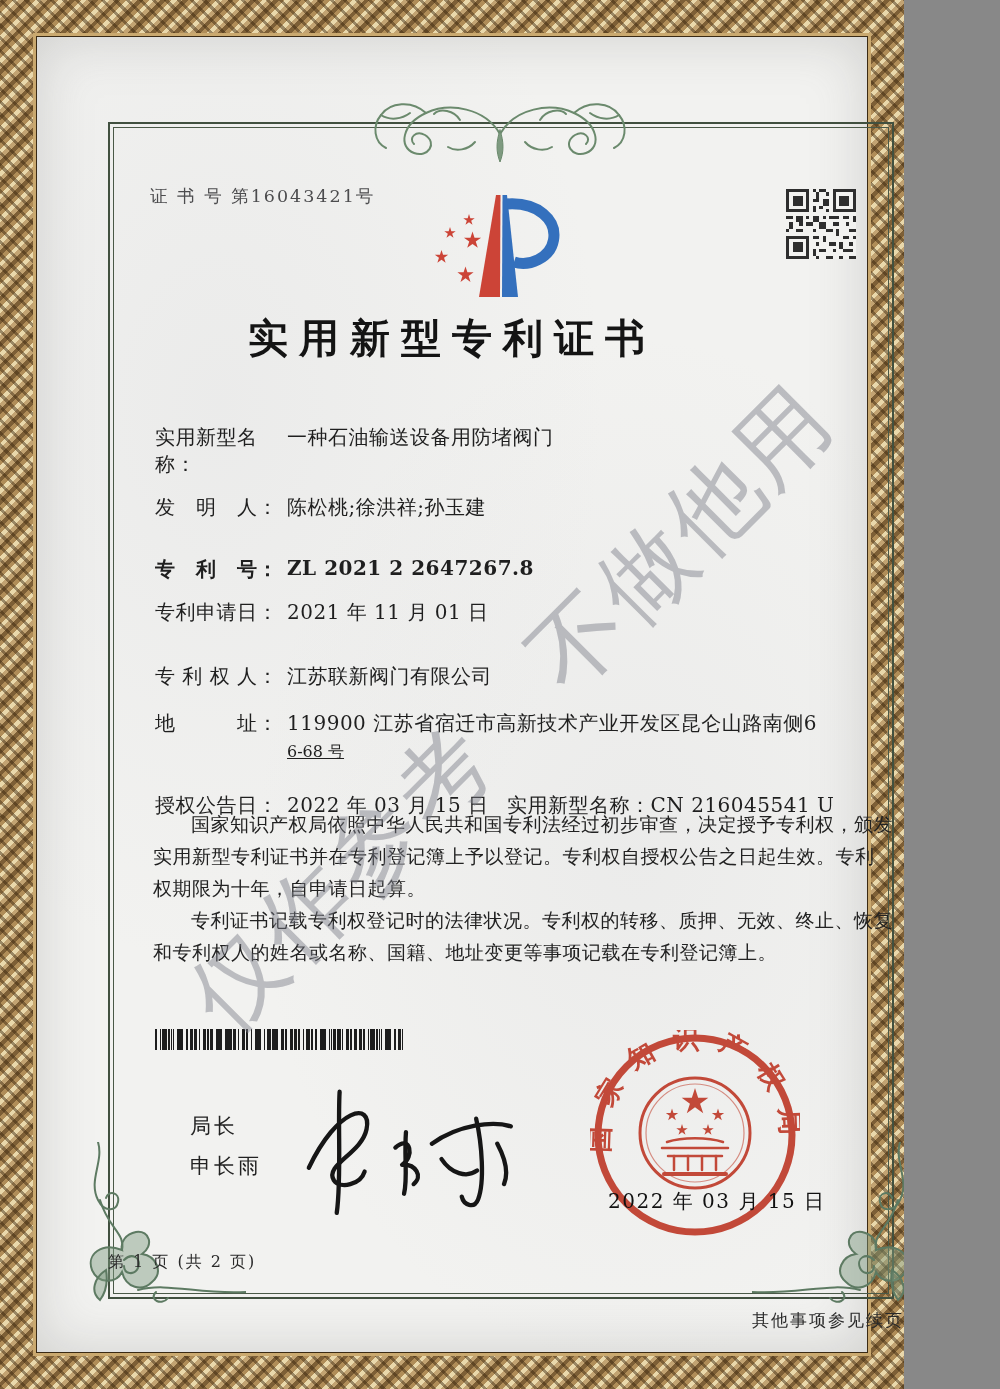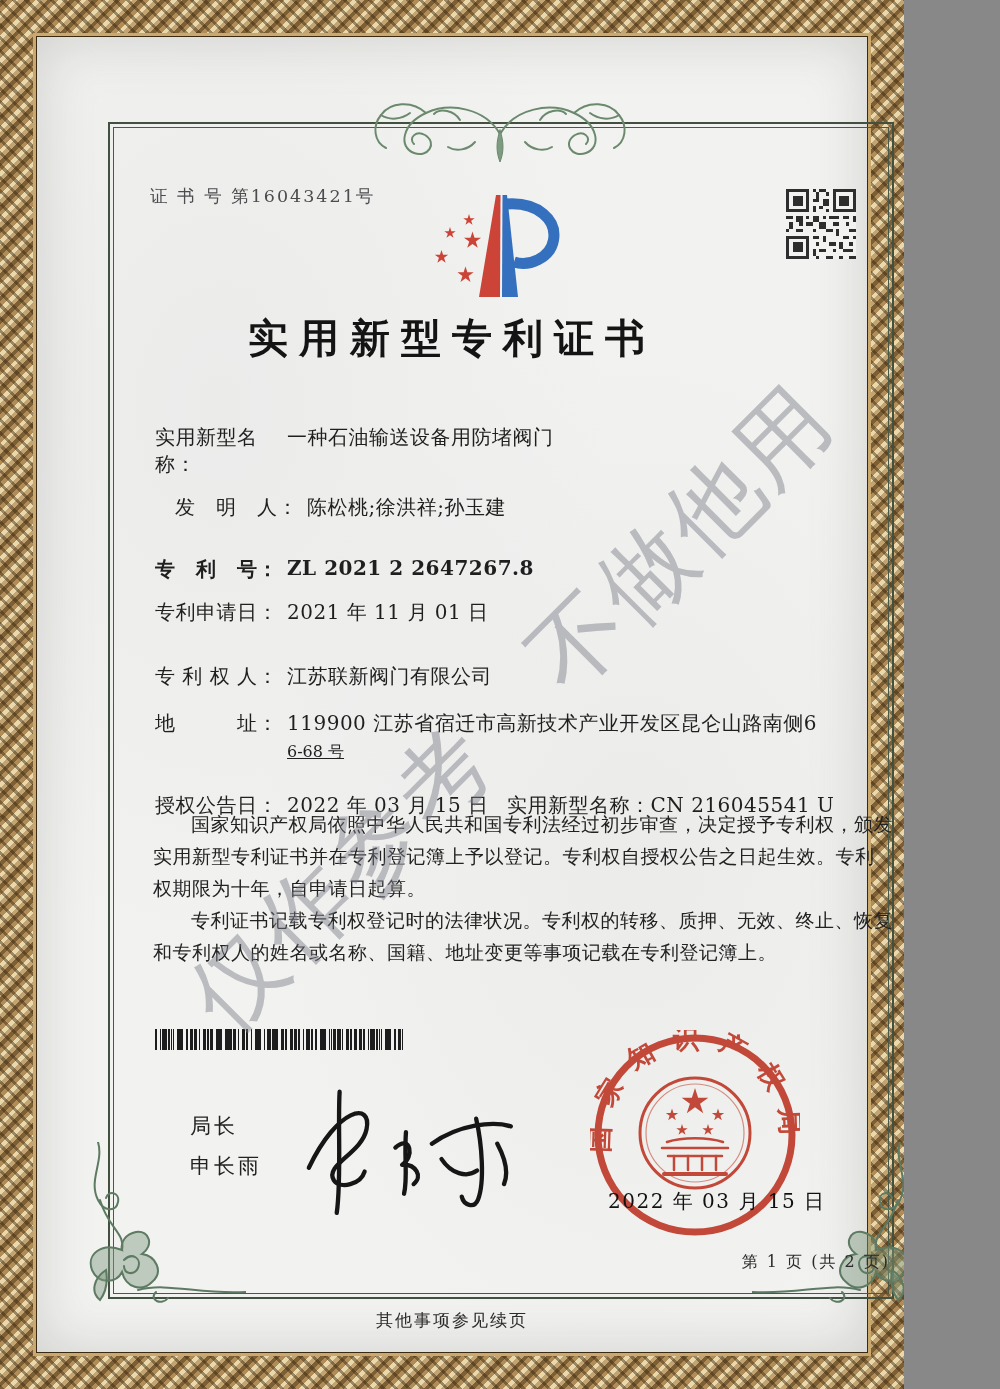--- a/index.html
+++ b/index.html
@@ -30,22 +30,22 @@
   .grant-no-pair{position:absolute;left:352px;top:0;white-space:nowrap;}
   .body-par{left:153px;width:740px;top:808px;font-size:19px;line-height:32px;
             color:#222;letter-spacing:.5px;}
   .body-par p{margin:0;text-indent:2em;}
   .barcode{left:155px;top:1029px;width:248px;height:21px;
     background:
       repeating-linear-gradient(90deg,#1d1d1d 0 2px,transparent 2px 5px,#1d1d1d 5px 6px,transparent 6px 9px,#1d1d1d 9px 12px,transparent 12px 13px),
       repeating-linear-gradient(90deg,#1d1d1d 0 1px,transparent 1px 7px,#1d1d1d 7px 10px,transparent 10px 16px);}
   .officer{left:162px;font-size:21px;color:#222;letter-spacing:3px;margin-left:28px;}
   .seal-date{left:608px;top:1188px;font-size:20px;color:#111;letter-spacing:1.5px;z-index:6;}
-  .page-info{left:108px;width:782px;top:1252px;text-align:right;font-size:16px;color:#2a2a2a;letter-spacing:2px;}
-  .foot-note{left:0;right:0;top:1309px;text-align:center;font-size:17px;color:#2a2a2a;letter-spacing:2px;}
+  .page-info{left:108px;width:782px;top:1252px;text-align:left;font-size:16px;color:#2a2a2a;letter-spacing:2px;}
+  .foot-note{left:0;right:0;top:1309px;text-align:right;font-size:17px;color:#2a2a2a;letter-spacing:2px;}
   .watermark{left:512px;top:708px;transform:translate(-50%,-50%) rotate(-45deg);
              font-size:92px;color:rgba(122,125,136,.46);letter-spacing:4px;
              white-space:nowrap;z-index:5;pointer-events:none;}
   svg{display:block;}
 </style>
 </head>
 <body>
 
 <div class="page">
 
@@ -168,21 +168,21 @@
       <polygon points="82.5,12 87,12 98,114 82,114"></polygon>
     </g>
     <path d="M87,21 C118,19 137,37 133.5,57 C130.5,75 109,84 94,79" stroke="#3470bd" stroke-width="11" fill="none"></path>
   </svg>
 
   <div class="abs title">实用新型专利证书</div>
 
   <div class="abs field-row" style="top:424px;">
     <span class="field-label">实用新型名称：</span><span class="field-value">一种石油输送设备用防堵阀门</span>
   </div>
-  <div class="abs field-row" style="top:494px;margin-left:20px;">
+  <div class="abs field-row" style="top:494px;">
     <span class="field-label">发　明　人：</span><span class="field-value">陈松桃;徐洪祥;孙玉建</span>
   </div>
   <div class="abs field-row" style="top:556px;font-weight:bold;">
     <span class="field-label">专　利　号：</span><span class="field-value">ZL 2021 2 2647267.8</span>
   </div>
   <div class="abs field-row" style="top:599px;">
     <span class="field-label">专利申请日：</span><span class="field-value">2021 年 11 月 01 日</span>
   </div>
   <div class="abs field-row" style="top:663px;">
     <span class="field-label">专 利 权 人：</span><span class="field-value">江苏联新阀门有限公司</span>

